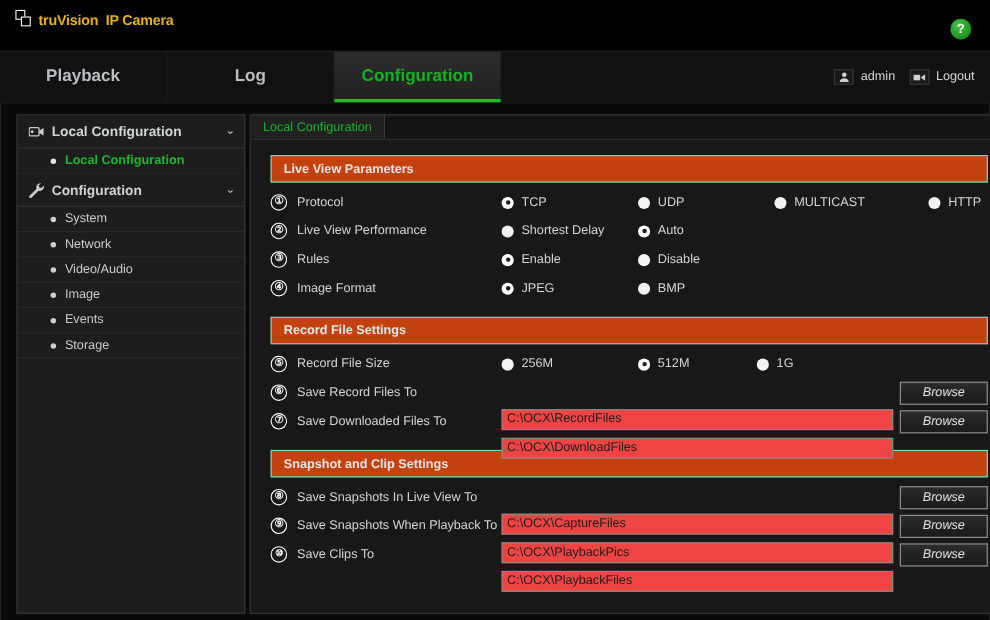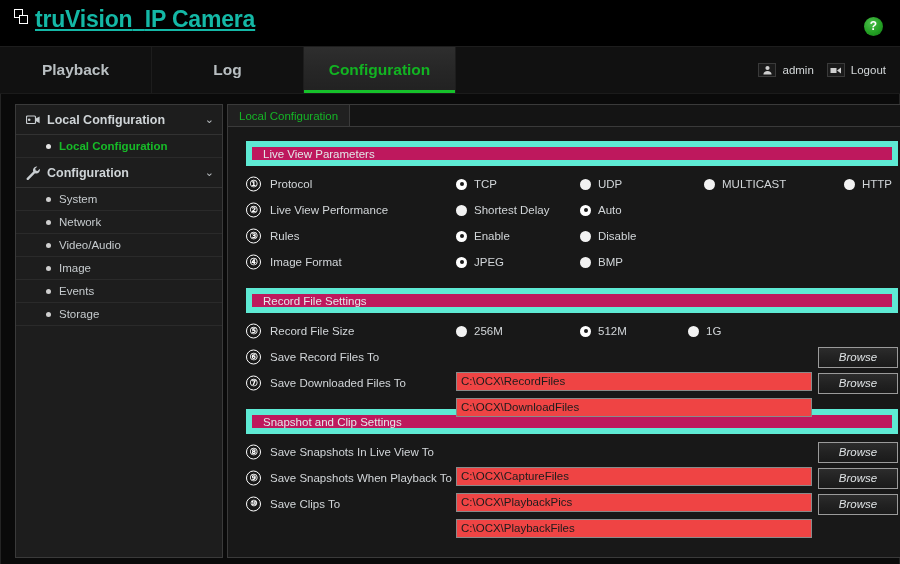--- a/index.html
+++ b/index.html
@@ -42,27 +42,26 @@
   .logo-mark i {
     position: absolute;
     display: block;
     border: 1.6px solid #ffffff;
     background: #000;
   }
   .logo-mark i.sq-a { width: 9px; height: 9px; left: 0px;  top: 0px; }
   .logo-mark i.sq-b { width: 9px; height: 9px; left: 5px;  top: 6px; }
 
   .brand-text {
-    font-size: 23px;
+    font-size: 13px;
     font-weight: bold;
-    color: #14b8a6;
+    color: #eab308;
     letter-spacing: -0.2px;
     line-height: 20px;
     white-space: nowrap;
-    text-decoration: underline;
   }
   .brand-text .model { font-weight: bold; }
 
   .help-icon {
     position: absolute;
     right: 17px;
     top: 17px;
     width: 19px;
     height: 19px;
     border-radius: 50%;
@@ -255,28 +254,28 @@
   }
 
   .panel {
     padding: 14px 18px 0 18px;
   }
 
   .section { margin-bottom: 13px; }
 
   .section-head {
     height: 25px;
-    background: #be185d;
+    background: #c2410c;
     display: flex;
     align-items: center;
     padding-left: 11px;
     font-size: 11.5px;
-    font-weight: normal;
+    font-weight: bold;
     color: #e3e7e9;
-    border: 6px solid #5eead4;
+    border: 1px solid #5eead4;
   }
 
   .rows { padding-top: 5px; }
 
   .row {
     position: relative;
     display: flex;
     align-items: center;
     height: 26px;
     padding-left: 24px;

